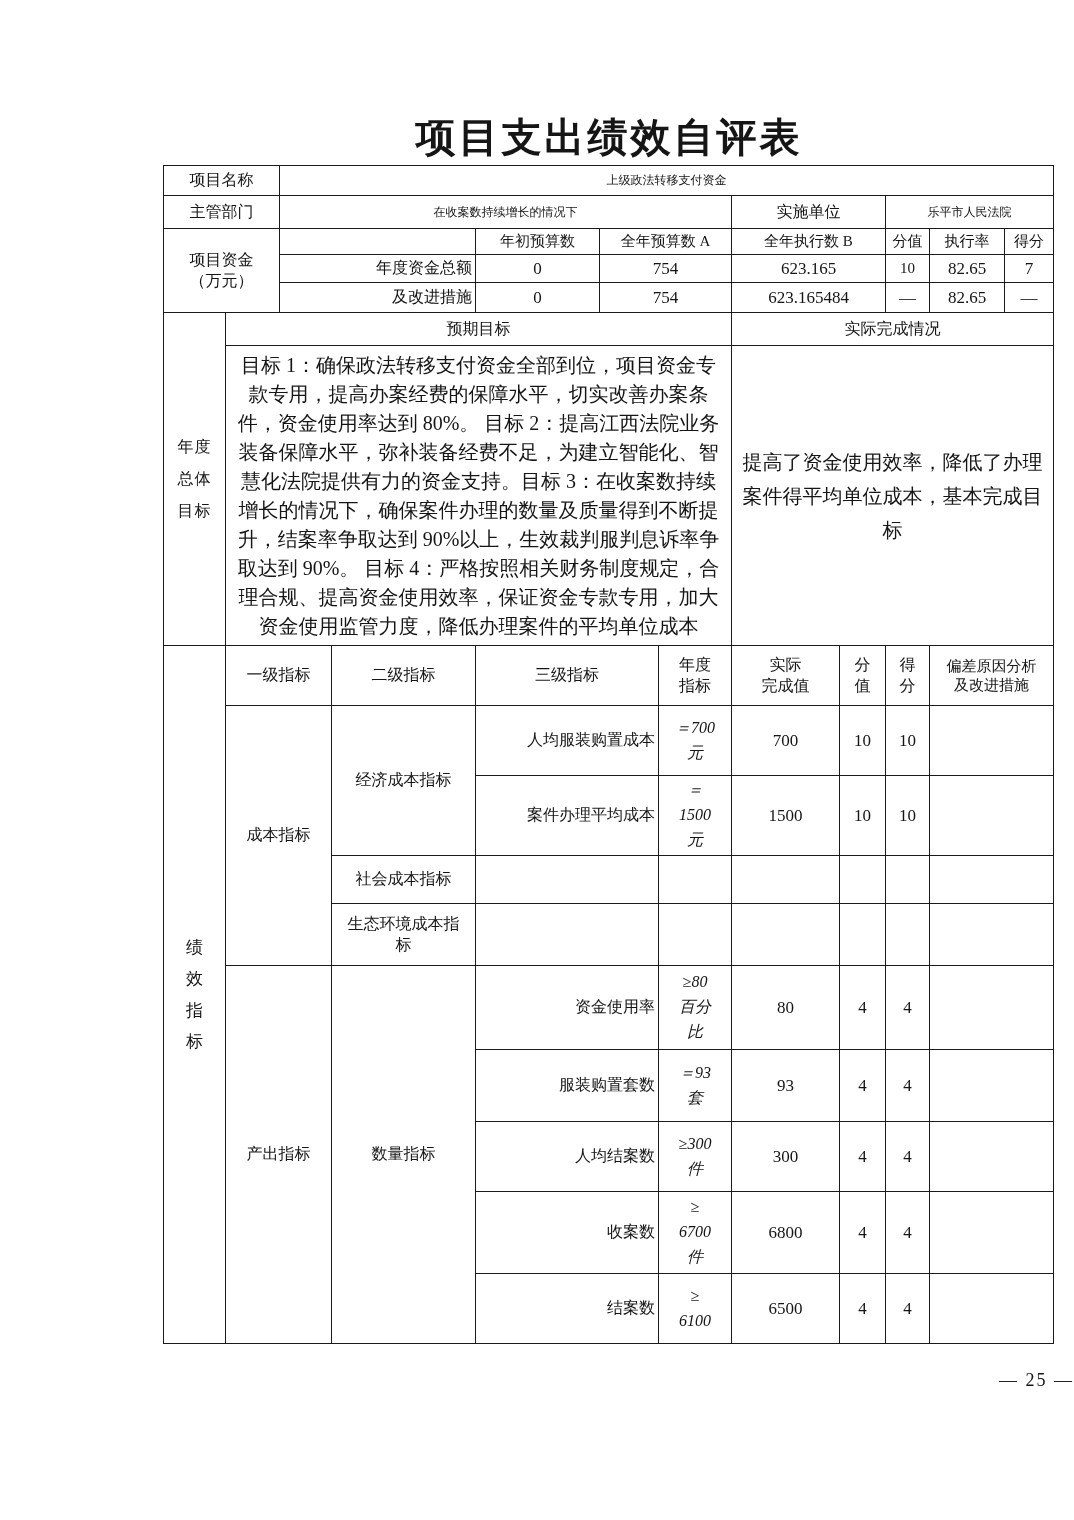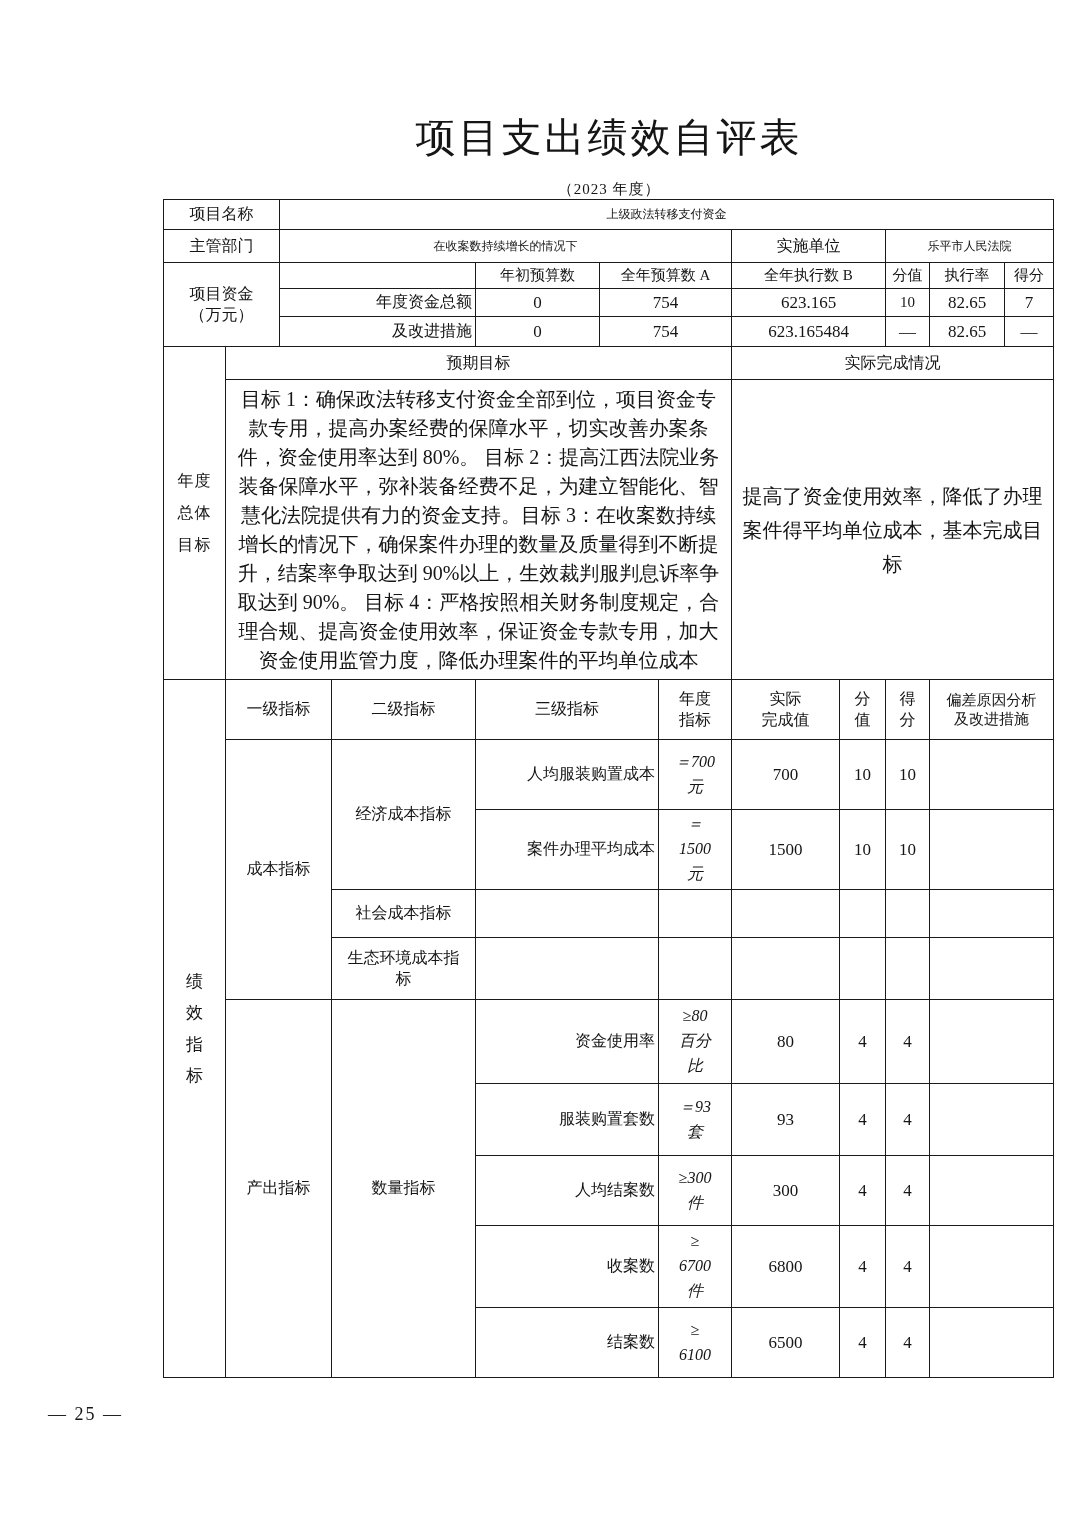--- a/index.html
+++ b/index.html
@@ -3,46 +3,45 @@
 <meta charset="utf-8">
 <style>
   html,body{margin:0;padding:0;}
   body{
     width:1074px;height:1520px;background:#ffffff;overflow:hidden;
     font-family:"Liberation Serif","DejaVu Serif",serif;color:#151515;
   }
   .sheet{margin:110px 0 0 163px;width:892px;}
   .title{
     font-family:"Liberation Sans","DejaVu Sans",sans-serif;
-    font-weight:400;font-size:40px;letter-spacing:3px;text-align:center;
+    font-weight:700;font-size:40px;letter-spacing:3px;text-align:center;
   }
   .subtitle{text-align:center;font-size:15px;margin-top:15px;letter-spacing:1px;}
   table.main{border-collapse:collapse;table-layout:fixed;width:890px;margin-top:0;}
   td{
     border:1px solid #1a1a1a;text-align:center;vertical-align:middle;
     font-size:16px;padding:1px 3px;overflow:hidden;
   }
   .pre{white-space:pre-line;}
   .left{text-align:right;padding-left:9px;}
   .big{font-size:12px;}
   .sm{font-size:15px;}
   .num{font-size:17px;}
   .vlab{line-height:2.0;font-size:16px;letter-spacing:1px;}
   .vlab4{line-height:1.85;font-size:17px;}
   .goal{font-size:20px;line-height:1.45;padding:4px 6px;}
   .done{font-size:20px;line-height:1.7;padding:2px 4px;}
   .target{line-height:1.55;font-style:italic;}
-  .footer{text-align:left;font-size:18px;margin-top:26px;letter-spacing:2px;margin-left:48px;}
+  .footer{text-align:right;font-size:18px;margin-top:26px;letter-spacing:2px;margin-left:48px;}
 </style>
 </head>
 <body>
 
 <div class="sheet">
   <div class="title">项目支出绩效自评表</div>
-  <div class="subtitle">（2023 年度）</div>
 
   <table class="main">
     <colgroup>
       <col style="width:62px">
         <col style="width:54px">
         <col style="width:52px">
         <col style="width:144px">
       <col style="width:124px">
         <col style="width:59px">
         <col style="width:73px">

